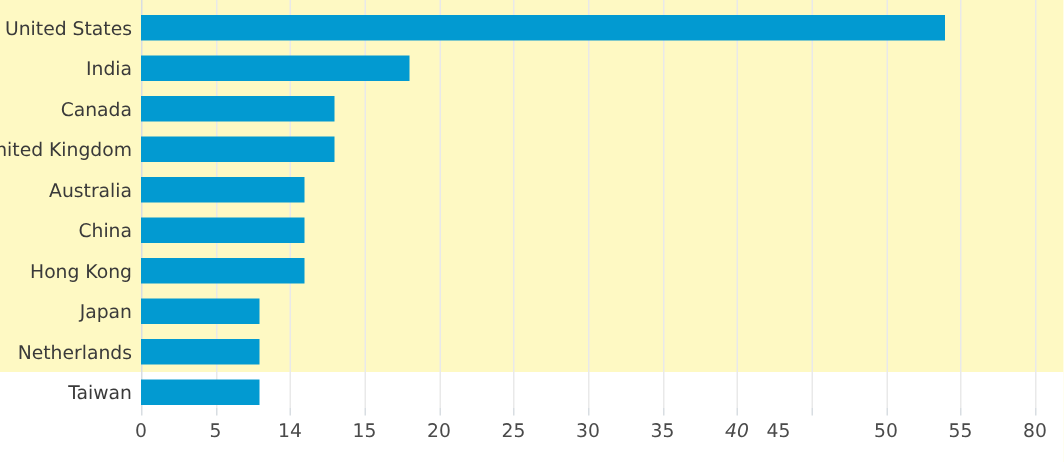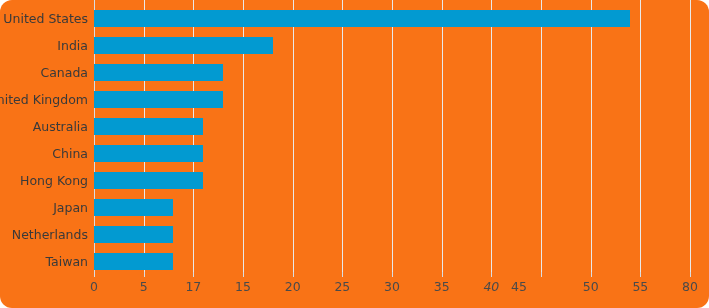--- a/index.html
+++ b/index.html
@@ -10,23 +10,22 @@
   body {
     width: 709px;
     height: 308px;
     overflow: hidden;
     font-family: "DejaVu Sans", "Liberation Sans", sans-serif;
   }
 
   #chart-root {
     position: relative;
     width: 709px;
-    height: 308px;
-    background: #f97316;
-    border-radius: 12px;
+    height: 248px;
+    background: #fef9c3;
   }
 
   
   .cat-labels {
     position: absolute;
     left: 0;
     top: 0;
     width: 88px;
     height: 272px;
   }
@@ -139,21 +138,21 @@
         <div class="bar" title="Taiwan: 8" style="top: 253px; width: 79.4667px; background: rgb(2, 154, 209);"></div>
       </div>
   </div>
 
   <div class="xaxis">
       <div class="tick-mark" style="left: 0px;"></div>
       <div class="tick-label" style="left: 0px;">0</div>
       <div class="tick-mark" style="left: 49.6667px;"></div>
       <div class="tick-label" style="left: 49.6667px;">5</div>
       <div class="tick-mark" style="left: 99.3333px;"></div>
-      <div class="tick-label" style="left: 99.3333px;">17</div>
+      <div class="tick-label" style="left: 99.3333px;">14</div>
       <div class="tick-mark" style="left: 149px;"></div>
       <div class="tick-label" style="left: 149px;">15</div>
       <div class="tick-mark" style="left: 198.667px;"></div>
       <div class="tick-label" style="left: 198.667px;">20</div>
       <div class="tick-mark" style="left: 248.333px;"></div>
       <div class="tick-label" style="left: 248.333px;">25</div>
       <div class="tick-mark" style="left: 298px;"></div>
       <div class="tick-label" style="left: 298px;">30</div>
       <div class="tick-mark" style="left: 347.667px;"></div>
       <div class="tick-label" style="left: 347.667px;">35</div>

